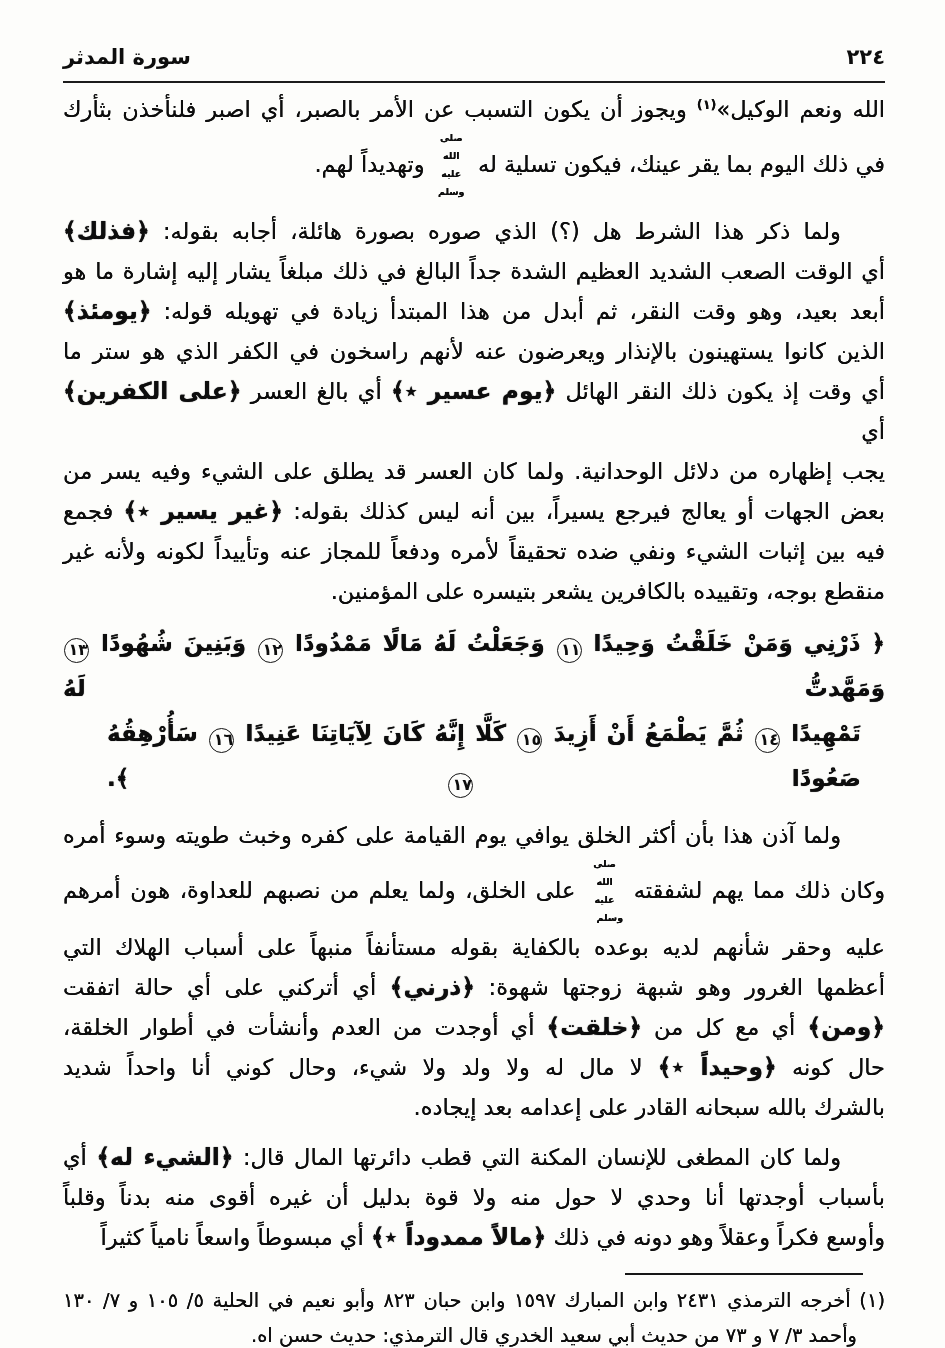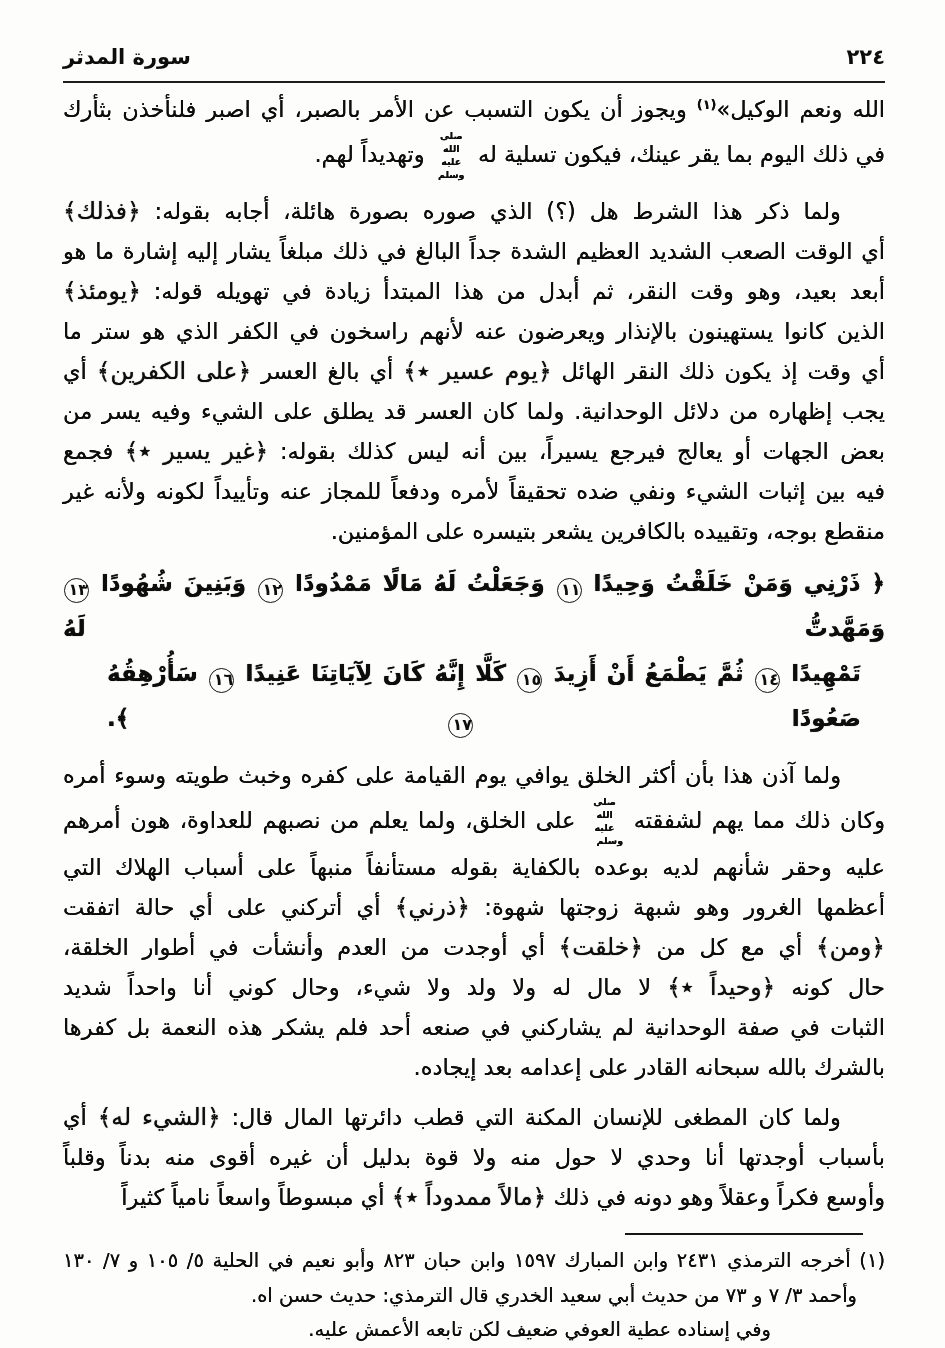--- a/index.html
+++ b/index.html
@@ -12,31 +12,31 @@
     overflow:hidden;position:relative;
   }
   .header{display:flex;justify-content:space-between;align-items:flex-end;
     font-size:21px;font-weight:bold;line-height:30px;}
   .header-rule{border:none;border-top:2.2px solid #1c1c1c;margin:9px 0 0 0;}
   .body{margin-top:6px;font-size:22.5px;line-height:40px;}
   .line{text-align:justify;text-shadow:0 0 0.5px currentColor;}
   .line.j{text-align-last:justify;}
   .para{margin:0 0 10px 0;}
   .para.indent .line:first-child{text-indent:44px;}
-  .quote{font-weight:normal;font-size:1.04em;text-shadow:0 0 0.9px currentColor;}
+  .quote{font-weight:bold;font-size:1.04em;text-shadow:0 0 0.9px currentColor;}
   .verse{margin:6px 0 14px 0;font-size:23px;line-height:45px;}
   .vline{text-align:justify;text-align-last:justify;font-weight:bold;text-shadow:0 0 0.7px currentColor;}
   .vline.vl2{padding:0 24px 0 44px;}
   .qt,.orn{font-weight:bold;}
   .aya{display:inline-block;width:25px;height:25px;box-sizing:border-box;
     border:1.6px solid #141414;border-radius:50%;text-align:center;
     font-size:16px;line-height:22px;font-weight:bold;vertical-align:-4px;
     text-shadow:none;margin:0 1px;}
   .fnref{font-size:13px;font-weight:bold;vertical-align:super;line-height:0;}
-  .saw{display:inline-block;width:37px;font-size:9.5px;line-height:13px;
+  .saw{display:inline-block;width:37px;font-size:9.5px;line-height:18px;
     text-align:center;vertical-align:middle;font-weight:bold;margin:0 1px;}
   .fnsep{width:238px;height:0;border-top:2px solid #161616;margin:16px 22px 9px 0;}
   .footnotes{font-size:19.5px;line-height:34.5px;}
   .fn{text-align:justify;text-shadow:0 0 0.4px currentColor;}
   .fn1{text-align-last:justify;}
   .fn2{margin-right:28px;text-align:right;}
   .fn3{margin-right:114px;text-align:right;}
 </style>
 </head>
 <body>
@@ -69,21 +69,20 @@
         <div class="vline"><span class="orn">﴿ </span><span class="qt">ذَرْنِي وَمَنْ خَلَقْتُ وَحِيدًا </span><span class="aya">١١</span><span class="qt"> وَجَعَلْتُ لَهُ مَالًا مَمْدُودًا </span><span class="aya">١٢</span><span class="qt"> وَبَنِينَ شُهُودًا </span><span class="aya">١٣</span><span class="qt"> وَمَهَّدتُّ لَهُ</span></div>
         <div class="vline vl2"><span class="qt">تَمْهِيدًا </span><span class="aya">١٤</span><span class="qt"> ثُمَّ يَطْمَعُ أَنْ أَزِيدَ </span><span class="aya">١٥</span><span class="qt"> كَلَّا إِنَّهُ كَانَ لِآيَاتِنَا عَنِيدًا </span><span class="aya">١٦</span><span class="qt"> سَأُرْهِقُهُ صَعُودًا </span><span class="aya">١٧</span><span class="orn"> ﴾.</span></div>
       </div>
       <div class="para indent">
         <div class="line j"><span class="t">ولما آذن هذا بأن أكثر الخلق يوافي يوم القيامة على كفره وخبث طويته وسوء أمره</span></div>
         <div class="line j"><span class="t">وكان ذلك مما يهم لشفقته </span><span class="saw">صلى الله عليه وسلم</span><span class="t"> على الخلق، ولما يعلم من نصبهم للعداوة، هون أمرهم</span></div>
         <div class="line j"><span class="t">عليه وحقر شأنهم لديه بوعده بالكفاية بقوله مستأنفاً منبهاً على أسباب الهلاك التي</span></div>
         <div class="line j"><span class="t">أعظمها الغرور وهو شبهة زوجتها شهوة: </span><span class="quote">﴿ذرني﴾</span><span class="t"> أي أتركني على أي حالة اتفقت</span></div>
         <div class="line j"><span class="quote">﴿ومن﴾</span><span class="t"> أي مع كل من </span><span class="quote">﴿خلقت﴾</span><span class="t"> أي أوجدت من العدم وأنشأت في أطوار الخلقة،</span></div>
         <div class="line j"><span class="t">حال كونه </span><span class="quote">﴿وحيداً ٭﴾</span><span class="t"> لا مال له ولا ولد ولا شيء، وحال كوني أنا واحداً شديد</span></div>
-        <div class="line j"><span class="t">الثبات في صفة الوحدانية لم يشاركني في صنعه أحد فلم يشكر هذه النعمة بل كفرها</span></div>
         <div class="line"><span class="t">بالشرك بالله سبحانه القادر على إعدامه بعد إيجاده.</span></div>
       </div>
       <div class="para indent">
         <div class="line j"><span class="t">ولما كان المطغى للإنسان المكنة التي قطب دائرتها المال قال: </span><span class="quote">﴿الشيء له﴾</span><span class="t"> أي</span></div>
         <div class="line j"><span class="t">بأسباب أوجدتها أنا وحدي لا حول منه ولا قوة بدليل أن غيره أقوى منه بدناً وقلباً</span></div>
         <div class="line"><span class="t">وأوسع فكراً وعقلاً وهو دونه في ذلك </span><span class="quote">﴿مالاً ممدوداً ٭﴾</span><span class="t"> أي مبسوطاً واسعاً نامياً كثيراً</span></div>
       </div>
     </div>
 
   <div class="fnsep"></div>

